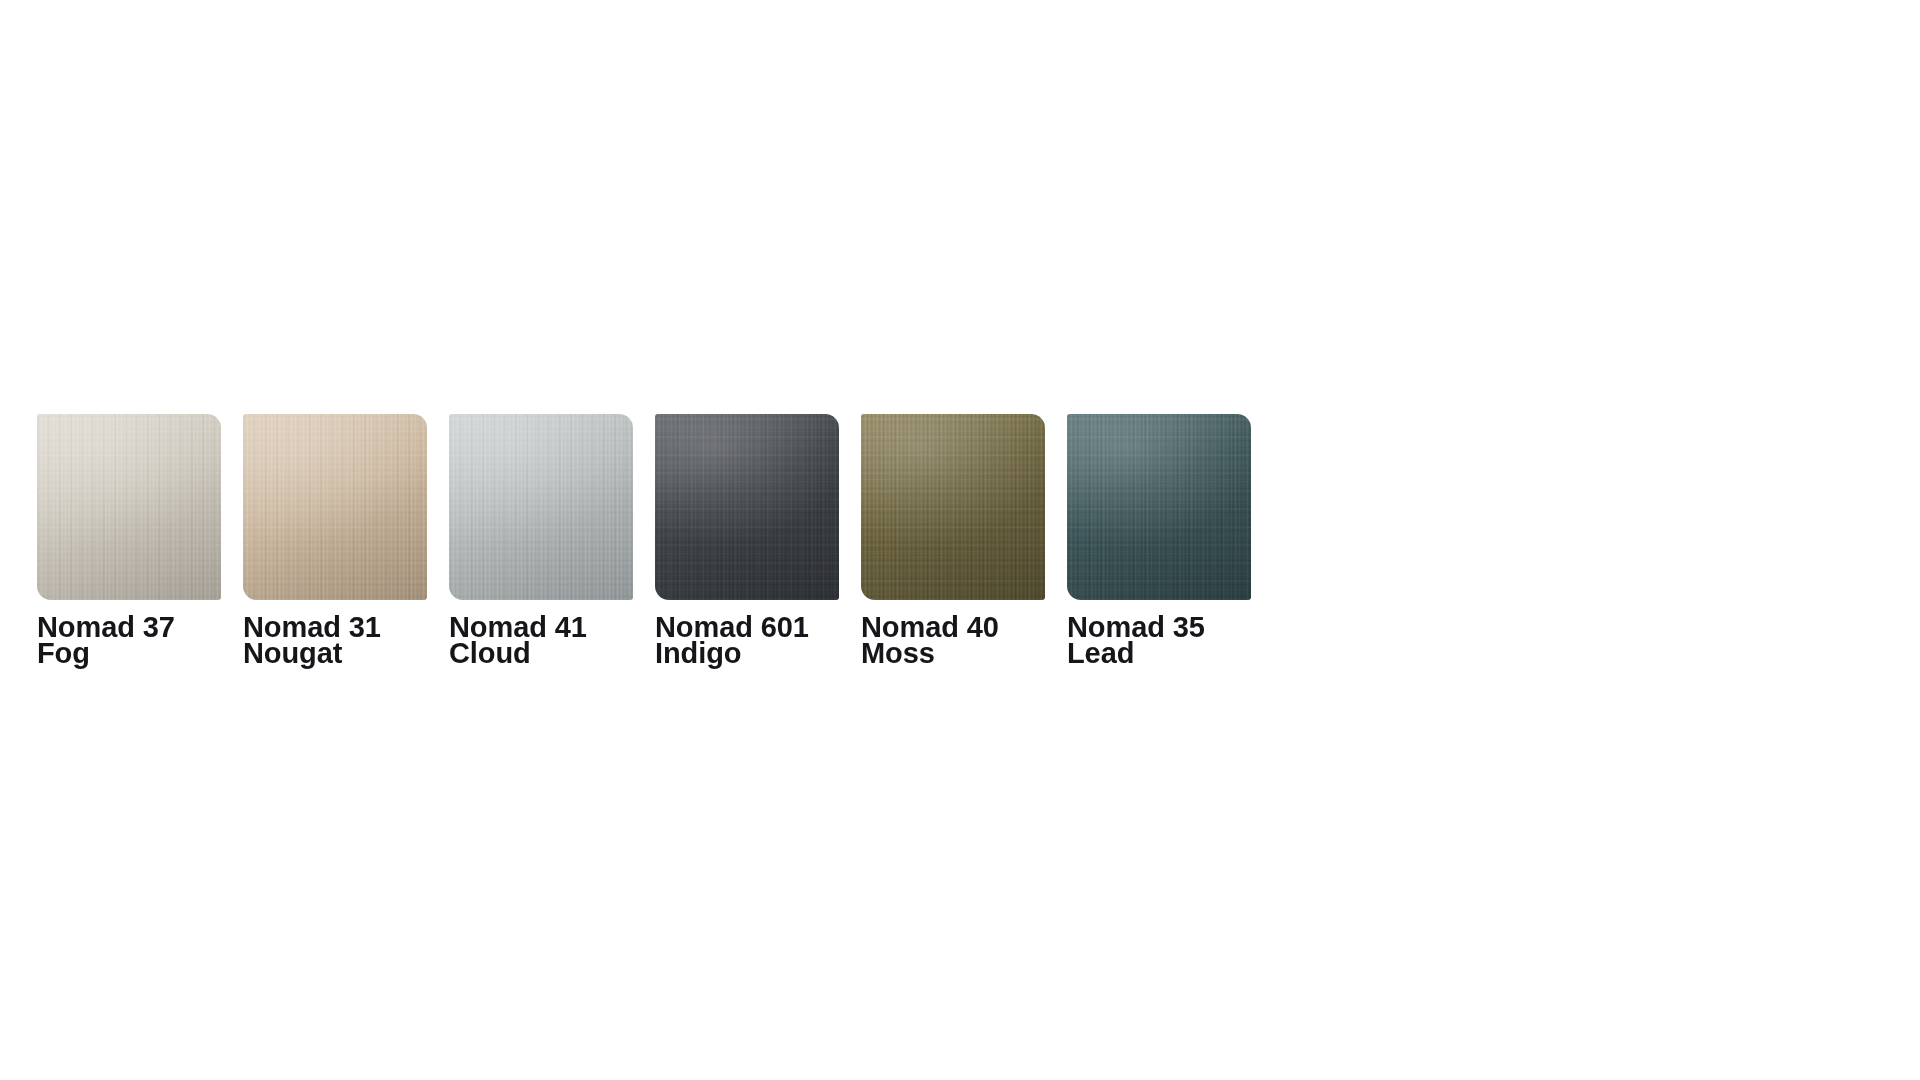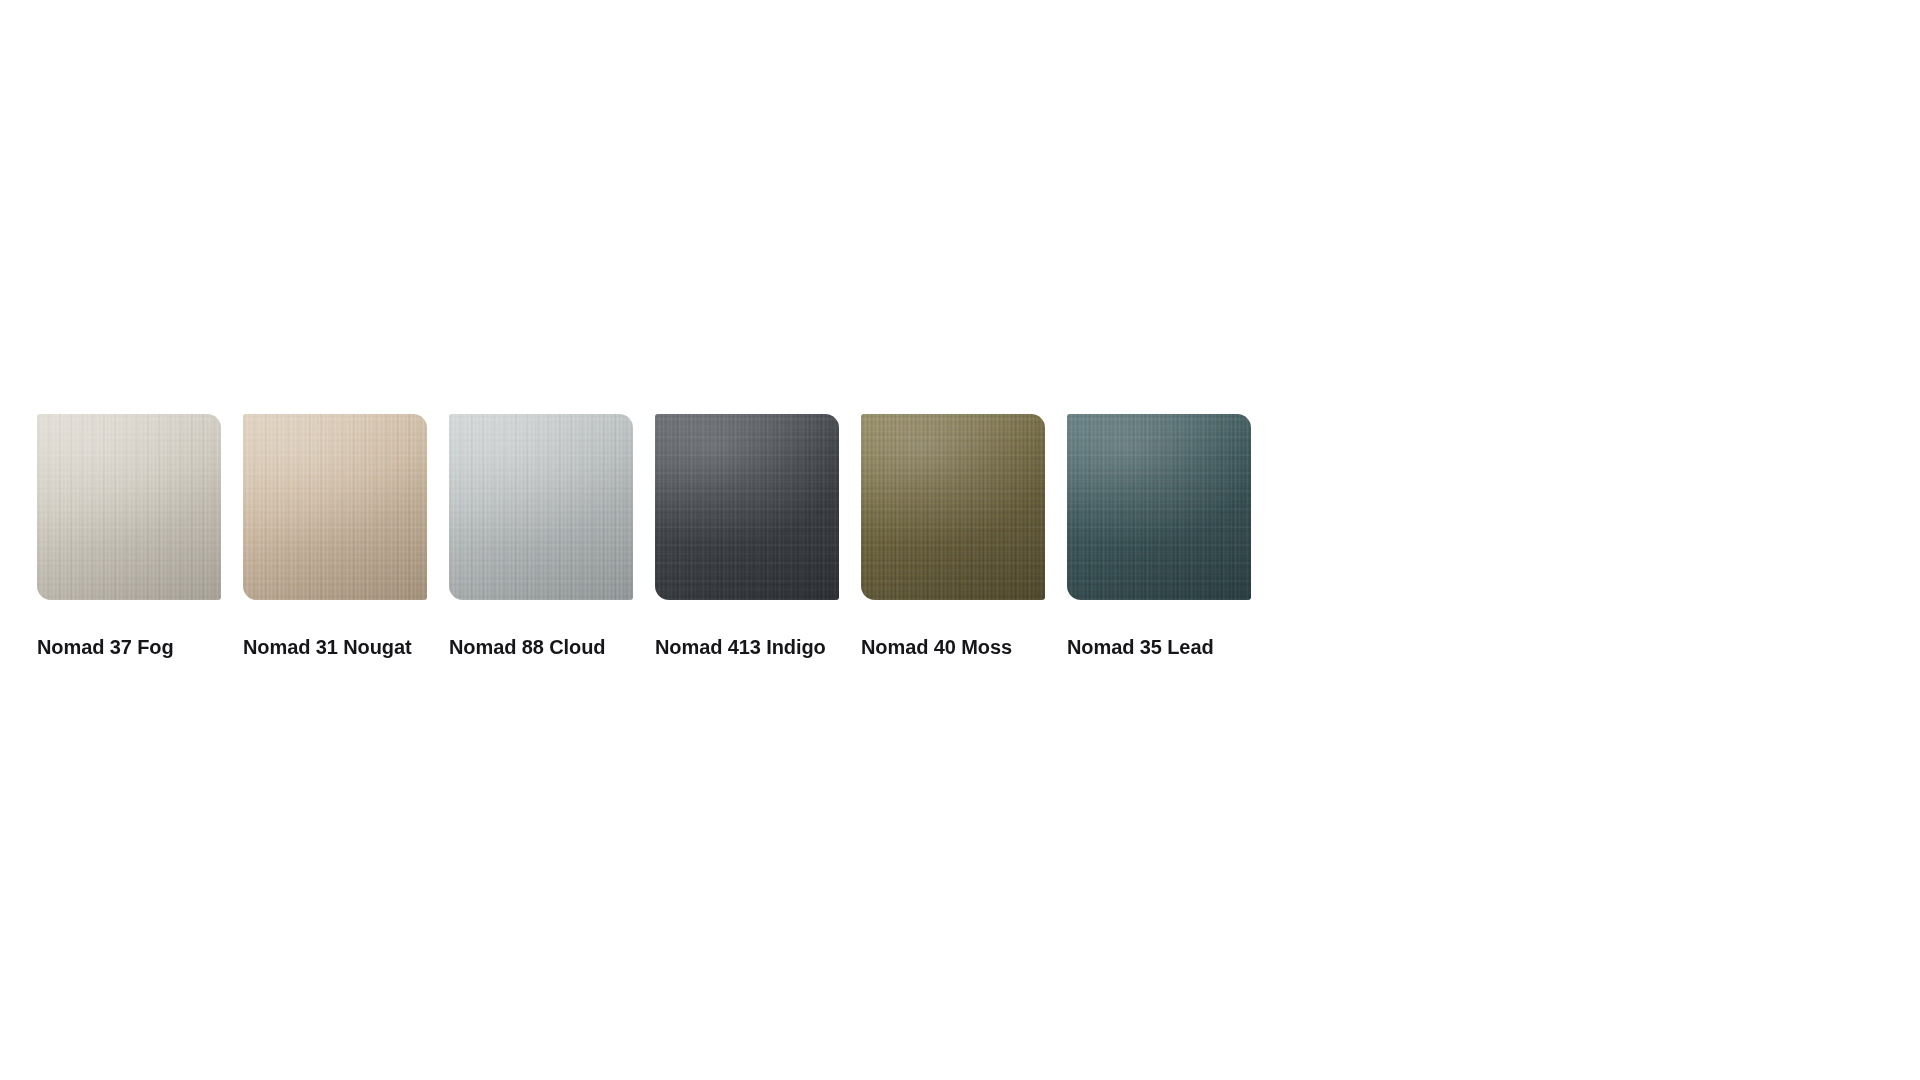--- a/index.html
+++ b/index.html
@@ -108,23 +108,23 @@
 
   .swatch-chip .sheen {
     position: absolute;
     inset: 0;
     background:
       radial-gradient(120% 85% at 32% 18%, rgba(255,255,255,0.17) 0%, rgba(255,255,255,0.00) 62%),
       linear-gradient(160deg, rgba(255,255,255,0.10) 0%, rgba(0,0,0,0.00) 40%, rgba(0,0,0,0.10) 100%);
   }
 
   .swatch-label {
-    margin-top: 34px;
+    margin-top: 14px;
     font-family: "Liberation Sans", sans-serif;
-    font-size: 20px;
+    font-size: 29px;
     font-weight: 700;
     line-height: 26px;
     letter-spacing: -0.1px;
     color: #16161a;
     white-space: pre-line;
   }
 </style>
 </head>
 <body>
 
@@ -145,29 +145,29 @@
           <div class="sheen"></div>
         </div>
         <div class="swatch-label">Nomad 31 Nougat</div>
       </div>
       <div class="swatch-cell">
         <div class="swatch-chip" style="background: linear-gradient(152deg, rgb(204, 209, 210) 0%, rgb(184, 189, 190) 46%, rgb(162, 168, 169) 100%);">
           <div class="weave"></div>
           <div class="slub"></div>
           <div class="sheen"></div>
         </div>
-        <div class="swatch-label">Nomad 88 Cloud</div>
+        <div class="swatch-label">Nomad 41 Cloud</div>
       </div>
       <div class="swatch-cell">
         <div class="swatch-chip" style="background: linear-gradient(152deg, rgb(81, 86, 91) 0%, rgb(63, 67, 71) 46%, rgb(49, 53, 58) 100%);">
           <div class="weave"></div>
           <div class="slub"></div>
           <div class="sheen"></div>
         </div>
-        <div class="swatch-label">Nomad 413 Indigo</div>
+        <div class="swatch-label">Nomad 601 Indigo</div>
       </div>
       <div class="swatch-cell">
         <div class="swatch-chip" style="background: linear-gradient(152deg, rgb(133, 122, 79) 0%, rgb(109, 100, 64) 46%, rgb(88, 81, 50) 100%);">
           <div class="weave"></div>
           <div class="slub"></div>
           <div class="sheen"></div>
         </div>
         <div class="swatch-label">Nomad 40 Moss</div>
       </div>
       <div class="swatch-cell">

